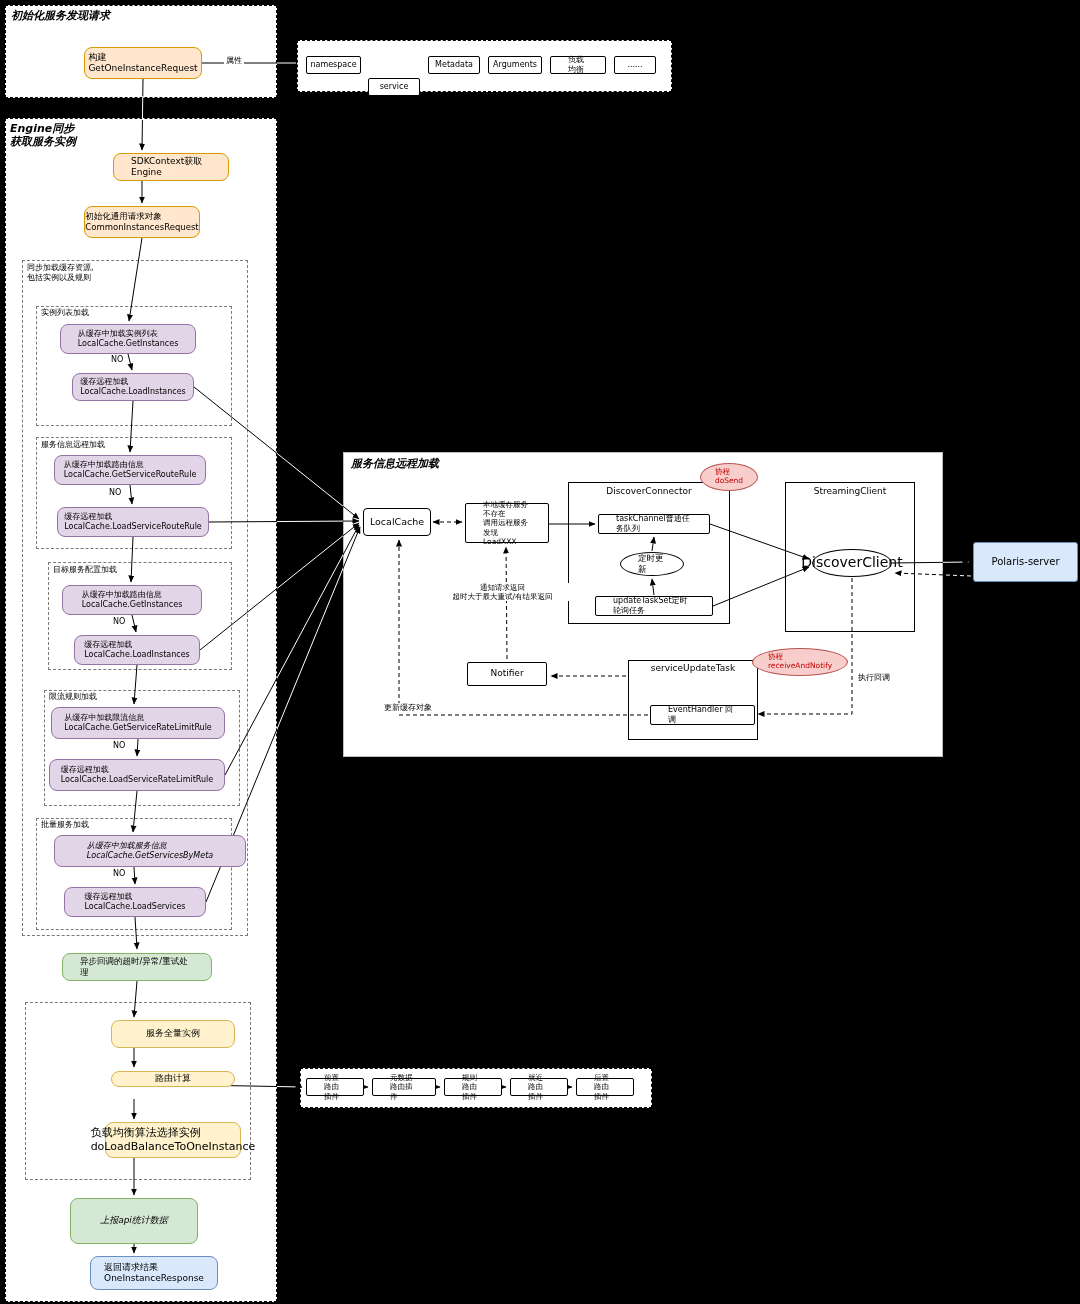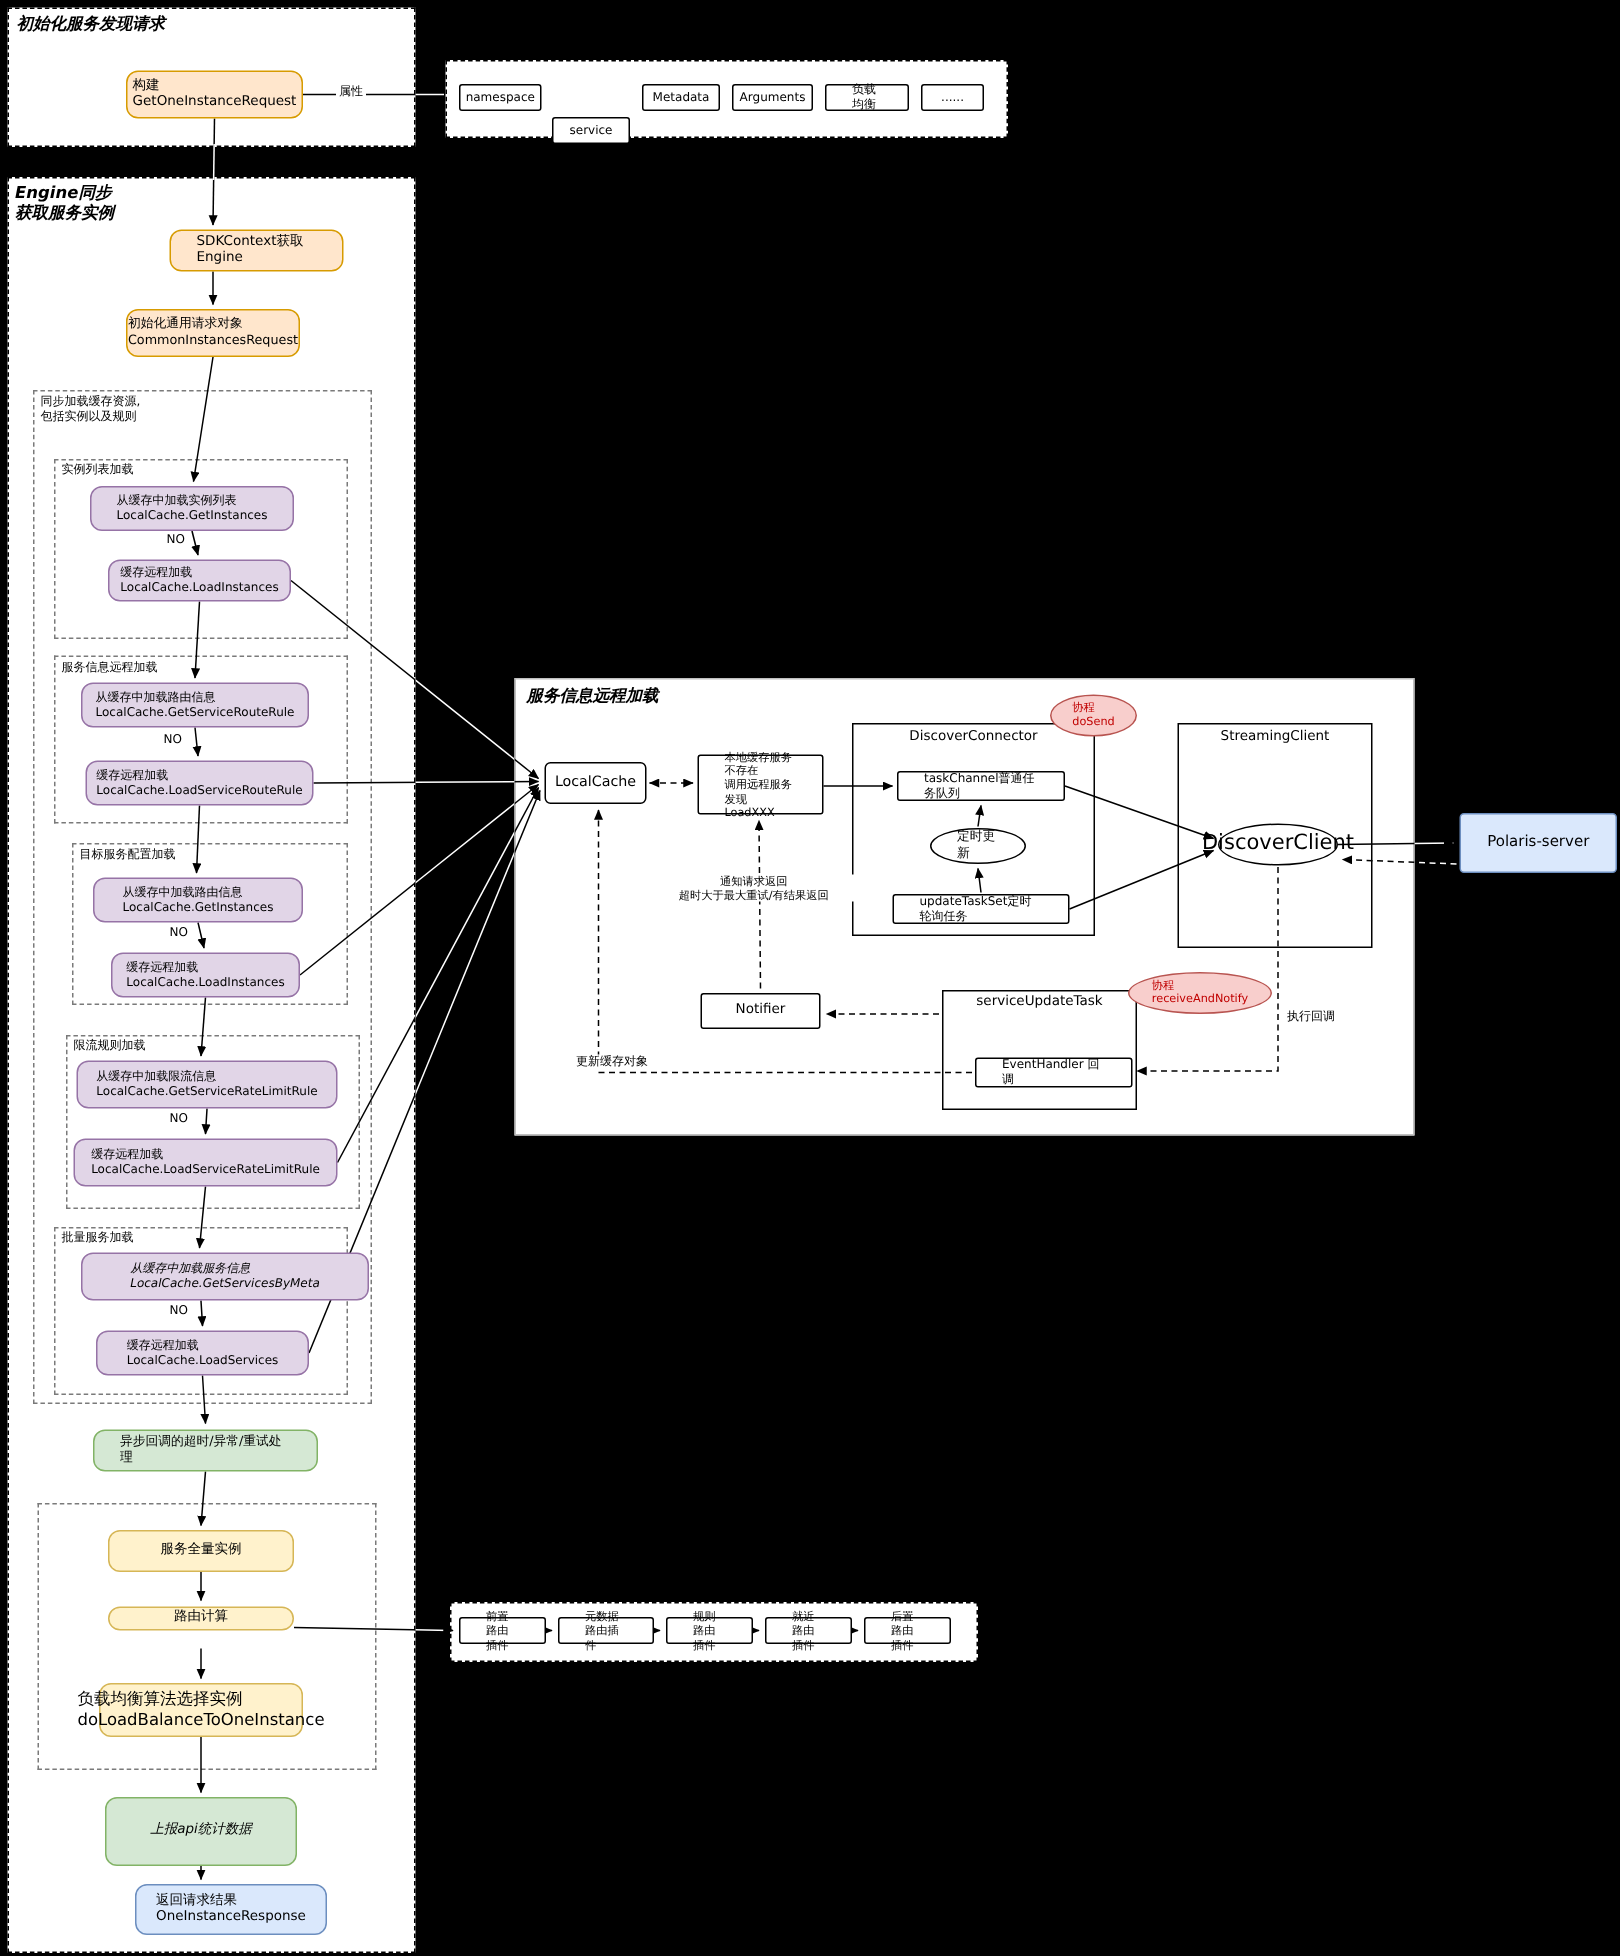--- a/index.html
+++ b/index.html
@@ -10,21 +10,21 @@
   .subgroup{position:absolute;border:1px dashed #7a7a7a;box-sizing:border-box;}
   .cbox{position:absolute;background:#fff;border:1px solid #000;box-sizing:border-box;}
   .edges{position:absolute;left:0;top:0;pointer-events:none;}
   .box{position:absolute;box-sizing:border-box;display:flex;align-items:center;justify-content:center;
     text-align:left;white-space:pre-line;line-height:1.25;border:1px solid #000;border-radius:8px;
     font-size:9px;padding:1px 17px;background:#fff;}
   .plain{border-radius:2px;}
   .orange{background:#ffe6cc;border-color:#d79b00;}
   .purple{background:#e1d5e7;border-color:#9673a6;font-size:8px;}
   .green{background:#d5e8d4;border-color:#82b366;}
-  .yellow{background:#fff2cc;border-color:#d6b656;}
+  .yellow{background:#fff2cc;border-color:#d6b656;margin-left:39px;}
   .blue{background:#dae8fc;border-color:#6c8ebf;}
   .pink{background:#f8cecc;border-color:#b85450;color:#c00000;font-size:7.5px;line-height:1.15;}
   .ellipse{border-radius:50%;}
   .ptitle{position:absolute;font-weight:bold;font-style:italic;font-size:11px;white-space:pre-line;line-height:1.2;}
   .gtitle{position:absolute;font-size:8px;white-space:pre-line;line-height:1.2;}
   .clabel{position:absolute;font-size:9px;text-align:center;}
   .elabel{position:absolute;font-size:8px;background:#fff;padding:0 2px;white-space:pre-line;text-align:center;line-height:1.2;}
   .no{position:absolute;font-size:8px;background:#fff;padding:0 1px;}
 </style>
 </head>

